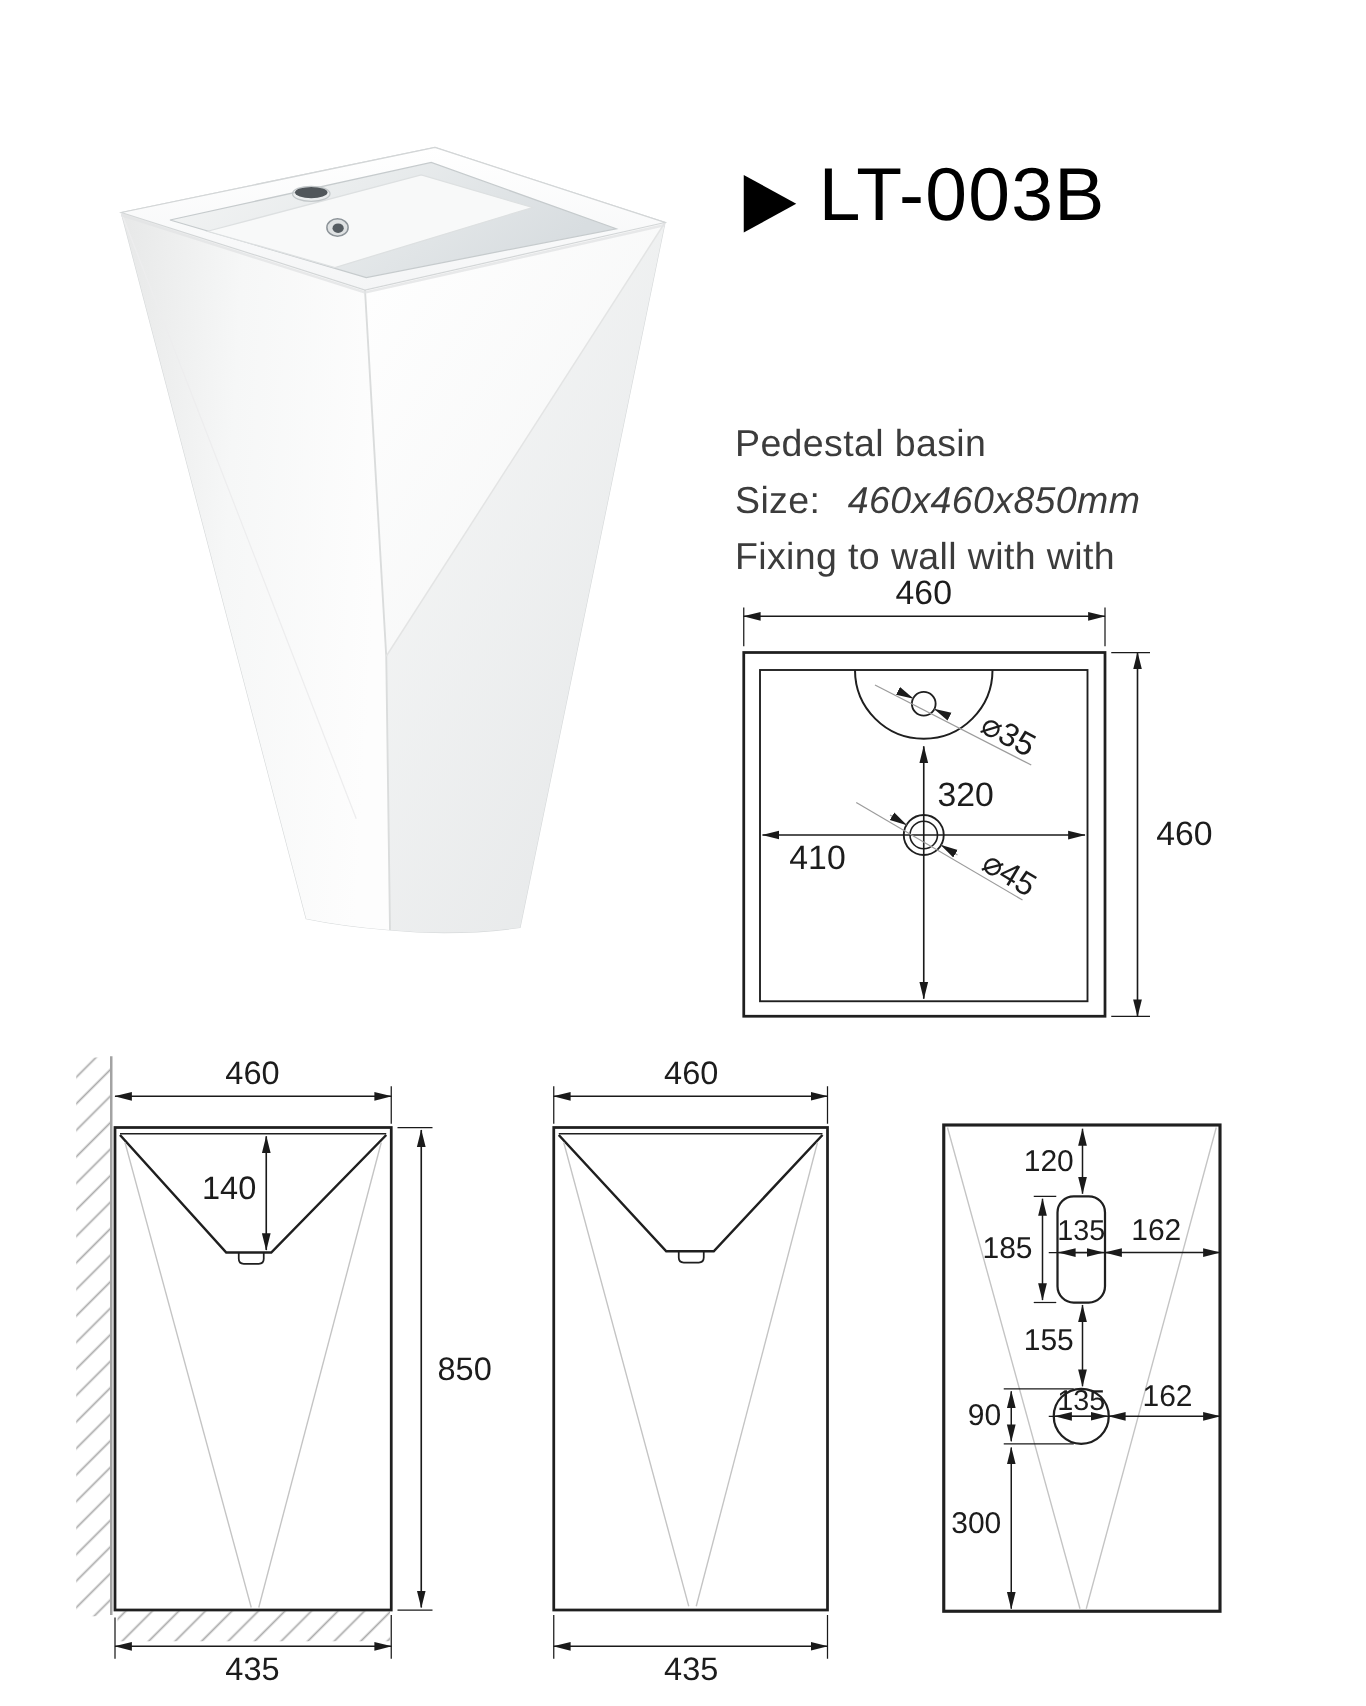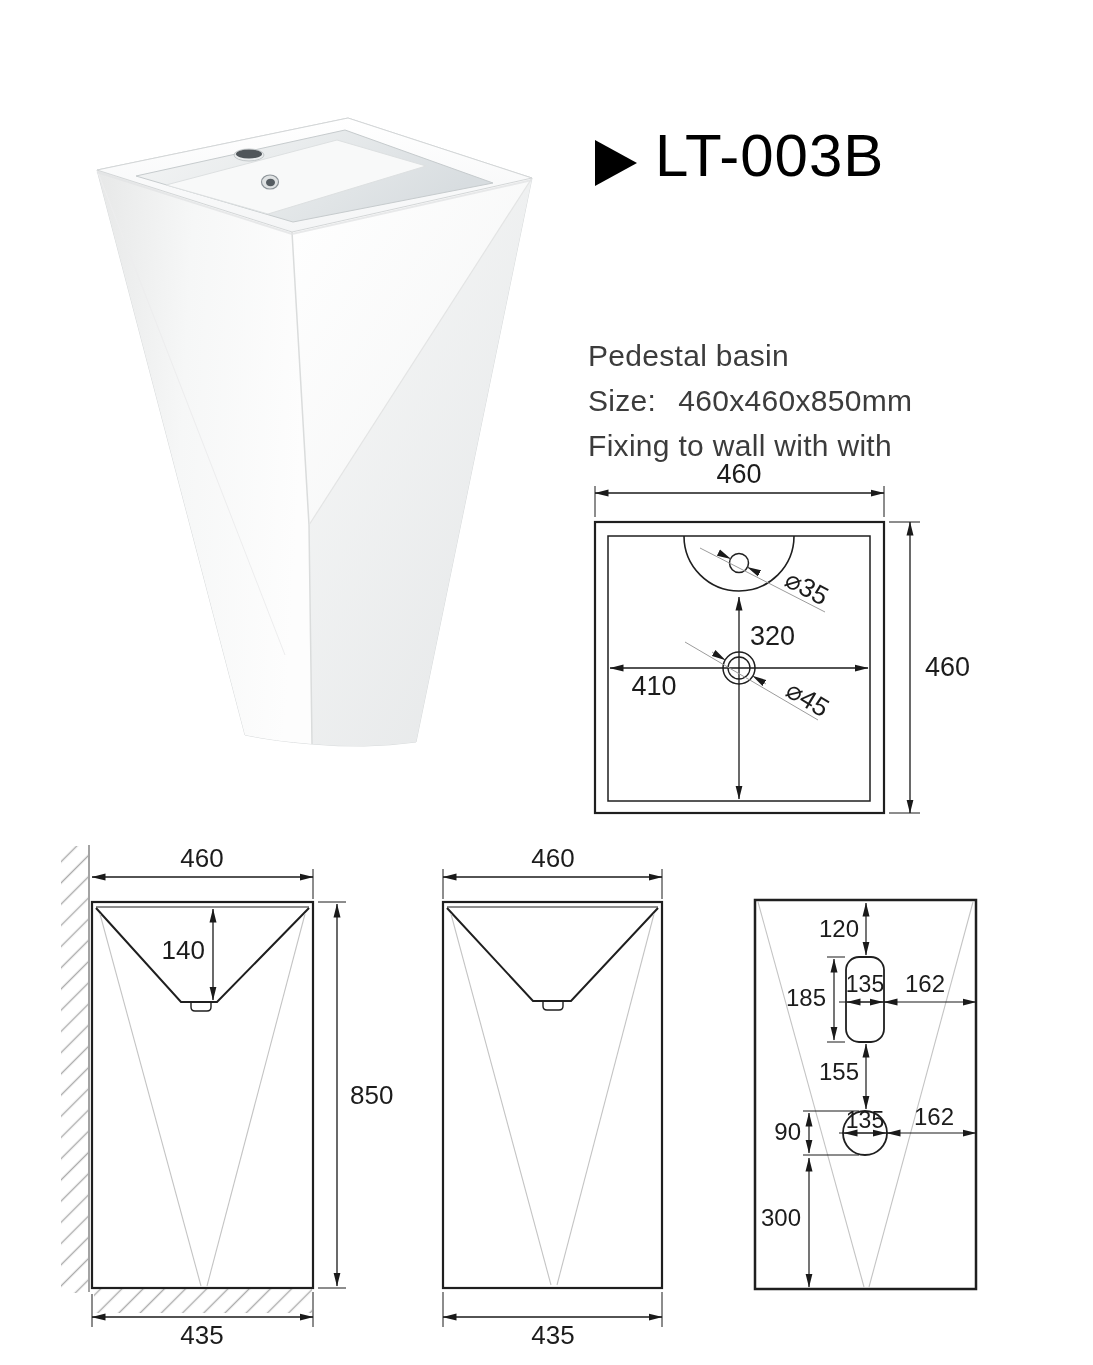--- a/index.html
+++ b/index.html
@@ -6,21 +6,21 @@
   #page{position:relative;width:1093px;height:1365px;background:#fff;overflow:hidden;
         font-family:"Liberation Sans",sans-serif;}
   .abs{position:absolute;}
   
   #title-block{left:595px;top:126px;display:flex;align-items:flex-end;gap:18px;}
   #bullet-tri{width:0;height:0;border-left:42px solid #000;
               border-top:23px solid transparent;border-bottom:23px solid transparent;}
   #model-name{font-size:60px;color:#000;letter-spacing:1px;line-height:1;}
   
   #desc-block{left:588px;top:297px;font-size:30px;color:#3c3c3c;line-height:45px;letter-spacing:.3px;margin-top:36px;}
-  #desc-block .gap{display:inline-block;margin-left:22px;}
+  #desc-block .gap{display:inline-block;margin-left:22px;font-style:italic;}
   
   .dim{font-family:"Liberation Sans",sans-serif;fill:#1c1c1c;}
   .t27{font-size:27px;} .t26{font-size:26px;} .t24{font-size:24px;} .t23{font-size:23px;}
   svg{display:block;}
 </style>
 </head>
 <body>
 
 <div id="page">
 

